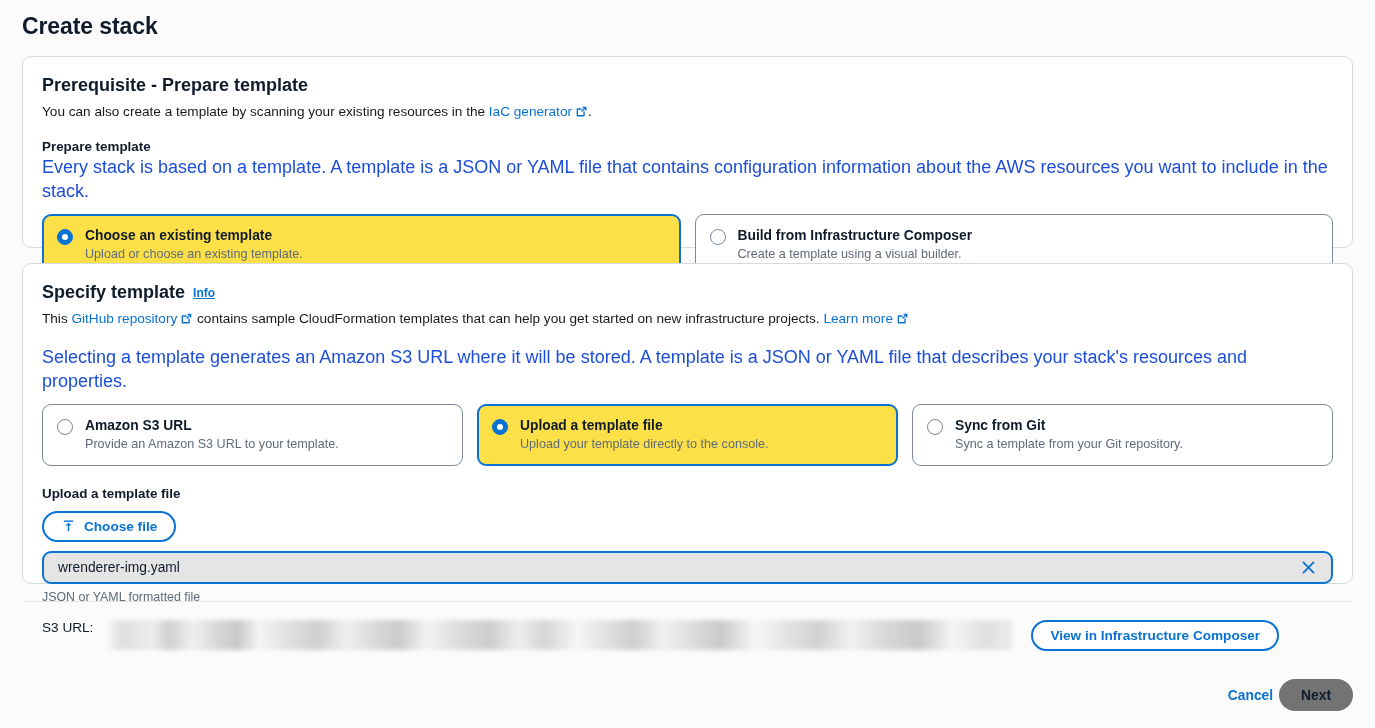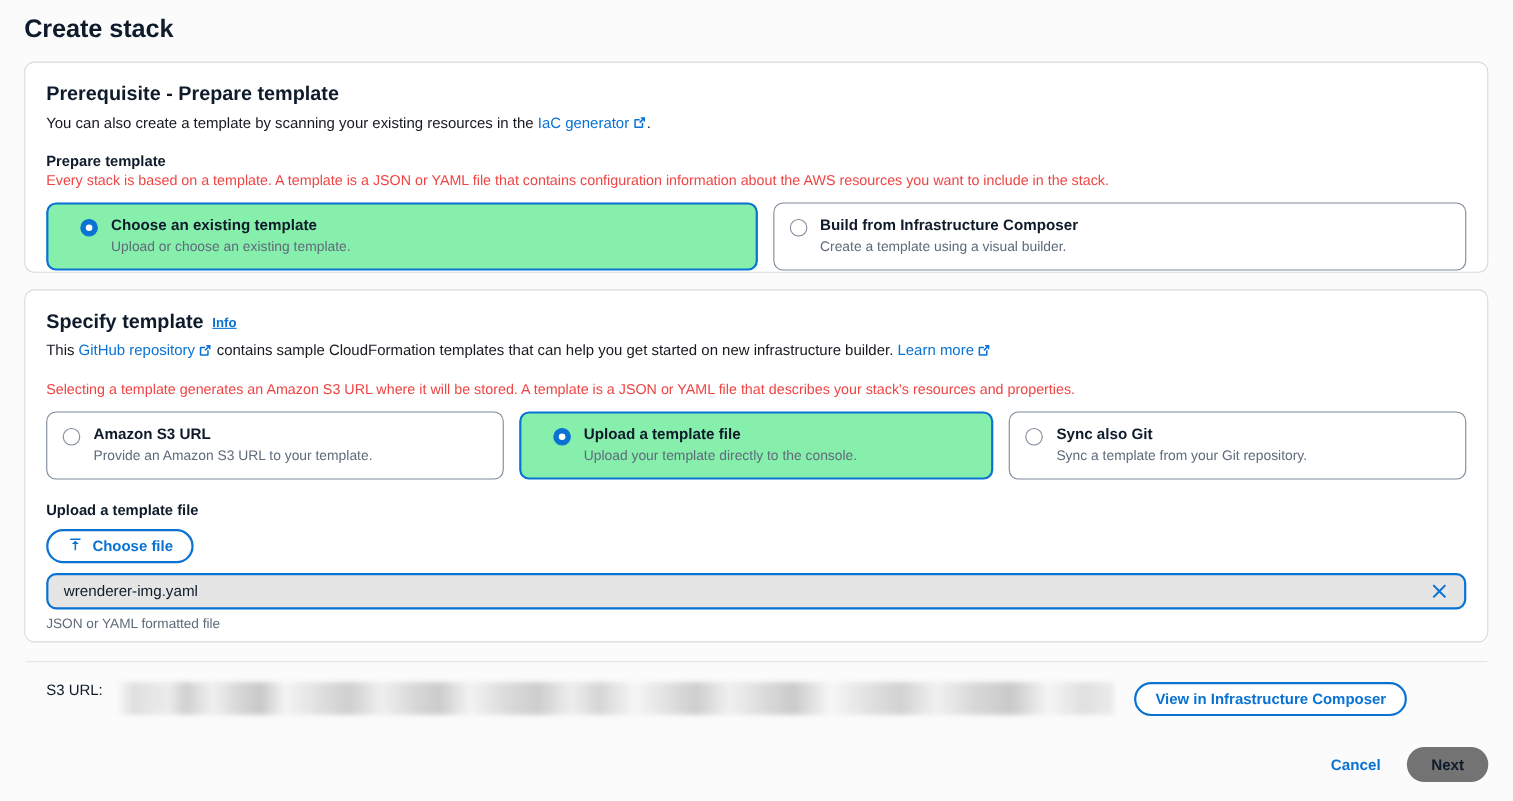--- a/index.html
+++ b/index.html
@@ -77,22 +77,22 @@
   }
 
   
   .field-label {
     font-size: 13.4px;
     font-weight: 700;
     color: #0f1b2a;
     margin-bottom: 2px;
   }
   .field-hint {
-    font-size: 13px;
-    color: #ef4444;
+    font-size: 18px;
+    color: #1d4ed8;
     margin-bottom: 11px;
     line-height: 1.3;
   }
   .field-hint-below {
     font-size: 12.4px;
     color: #5f6b7a;
     margin-top: 6px;
   }
 
   
@@ -104,22 +104,22 @@
     background: #ffffff;
     padding: 11px 14px 12px 14px;
     display: flex;
     align-items: flex-start;
     gap: 12px;
     cursor: pointer;
     min-height: 57px;
   }
   .tile.selected {
     border: 2px solid #0972d3;
-    background: #86efac;
-    padding: 10px 13px 11px 29px;
+    background: #fde047;
+    padding: 10px 13px 11px 13px;
   }
   .radio {
     width: 16px; height: 16px;
     border-radius: 50%;
     border: 1.6px solid #7d8998;
     background: #fff;
     flex: 0 0 auto;
     margin-top: 3px;
     position: relative;
   }
@@ -265,21 +265,20 @@
     opacity: 0.95;
   }
 
   
   .footer-actions {
     position: absolute;
     right: 22px;
     top: 679px;
     display: flex;
     align-items: center;
-    gap: 18px;
     margin-left: 12px;
   }
 </style>
 </head>
 <body>
 
 <div class="page-title">Create stack</div>
 
 <section class="card" id="card-prereq">
   <div class="card-pad">
@@ -320,21 +319,21 @@
   <div class="card-pad">
     <h2 class="card-heading">
       <span>Specify template</span>
       <span class="info-link">Info</span>
     </h2>
 
     <p class="card-desc">
       <span>This </span><span class="link">GitHub repository</span><span class="ext-icon"><svg width="13" height="13" viewBox="0 0 16 16">
             <path d="M2 5.2A1.2 1.2 0 0 1 3.2 4H8v1.7H3.7v6.6h6.6V8H12v4.8A1.2 1.2 0 0 1 10.8 14H3.2A1.2 1.2 0 0 1 2 12.8V5.2z" fill="#0972d3"></path>
             <path d="M9.3 2H14v4.7h-1.7V4.9L8.6 8.6 7.4 7.4l3.7-3.7H9.3V2z" fill="#0972d3"></path>
-          </svg></span><span> contains sample CloudFormation templates that can help you get started on new infrastructure builder. </span><span class="link">Learn more</span><span class="ext-icon"><svg width="13" height="13" viewBox="0 0 16 16">
+          </svg></span><span> contains sample CloudFormation templates that can help you get started on new infrastructure projects. </span><span class="link">Learn more</span><span class="ext-icon"><svg width="13" height="13" viewBox="0 0 16 16">
             <path d="M2 5.2A1.2 1.2 0 0 1 3.2 4H8v1.7H3.7v6.6h6.6V8H12v4.8A1.2 1.2 0 0 1 10.8 14H3.2A1.2 1.2 0 0 1 2 12.8V5.2z" fill="#0972d3"></path>
             <path d="M9.3 2H14v4.7h-1.7V4.9L8.6 8.6 7.4 7.4l3.7-3.7H9.3V2z" fill="#0972d3"></path>
           </svg></span>
     </p>
 
     <div class="field-hint">Selecting a template generates an Amazon S3 URL where it will be stored. A template is a JSON or YAML file that describes your stack's resources and properties.</div>
 
     <div class="tile-row">
       <div class="tile">
         <span class="radio"></span>
@@ -346,21 +345,21 @@
       <div class="tile selected">
         <span class="radio"></span>
         <span>
           <span class="tile-title">Upload a template file</span>
           <span class="tile-sub" style="display:block">Upload your template directly to the console.</span>
         </span>
       </div>
       <div class="tile">
         <span class="radio"></span>
         <span>
-          <span class="tile-title">Sync also Git</span>
+          <span class="tile-title">Sync from Git</span>
           <span class="tile-sub" style="display:block">Sync a template from your Git repository.</span>
         </span>
       </div>
     </div>
 
     <div style="margin-top:20px;">
       <div class="field-label">Upload a template file</div>
       <button class="btn-outline" style="margin-top:8px;">
         <span><svg width="15" height="15" viewBox="0 0 16 16">
               <path d="M3 2.6h10v1.5H3z" fill="#0972d3"></path>

